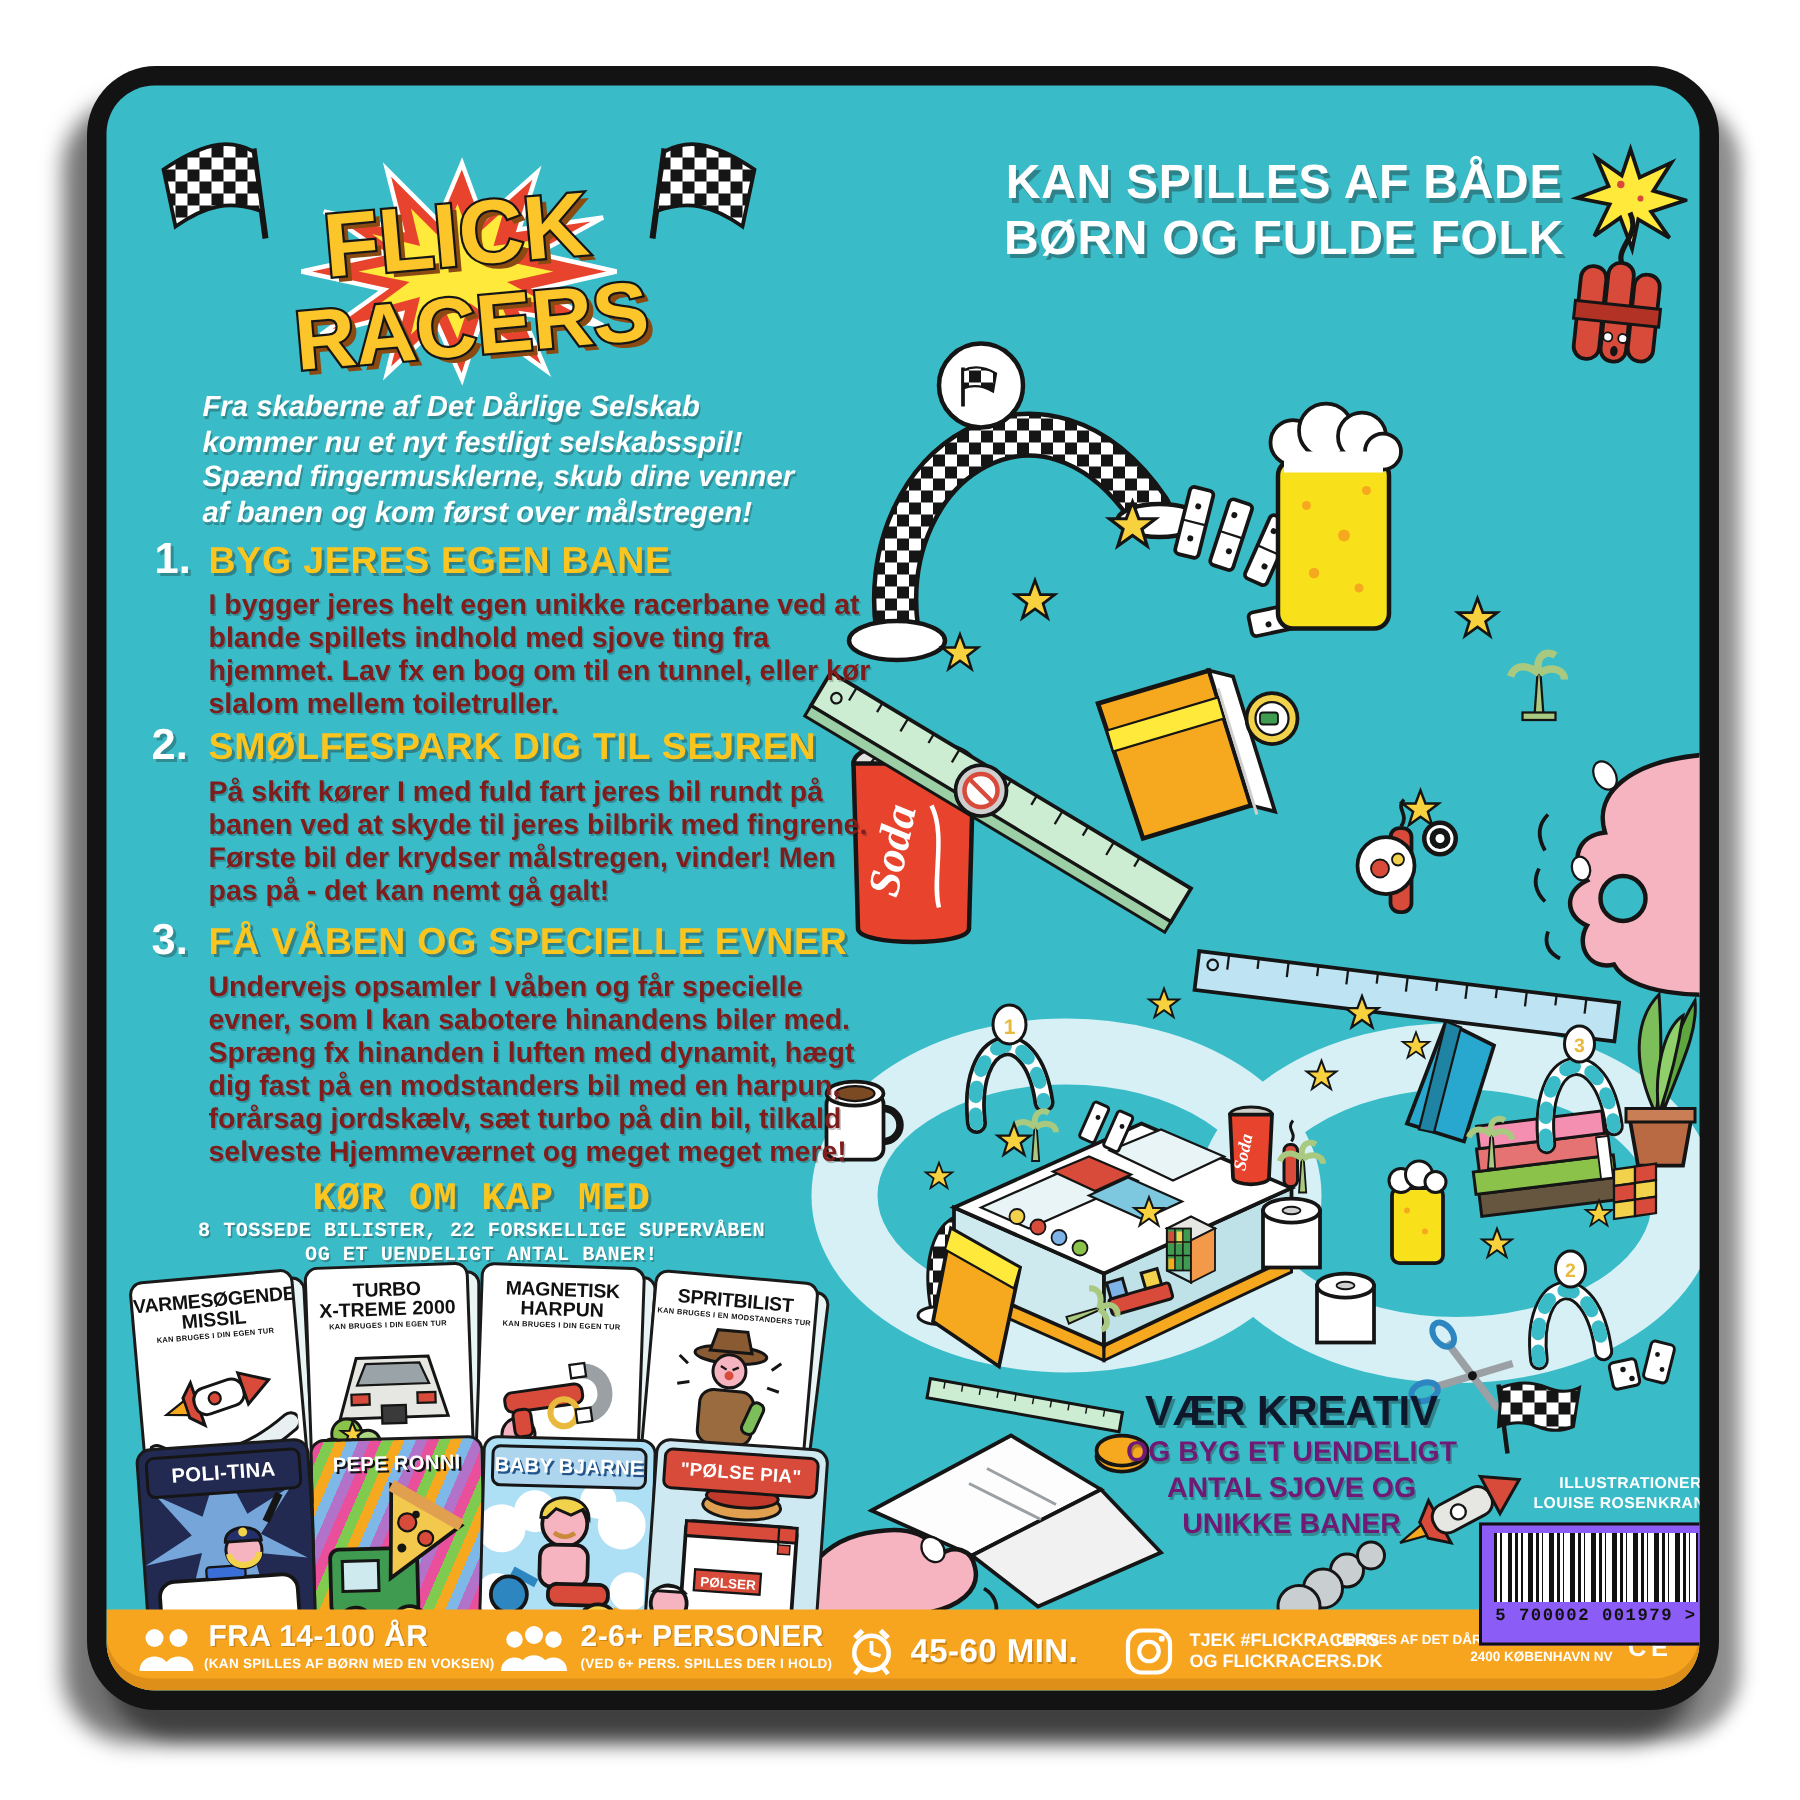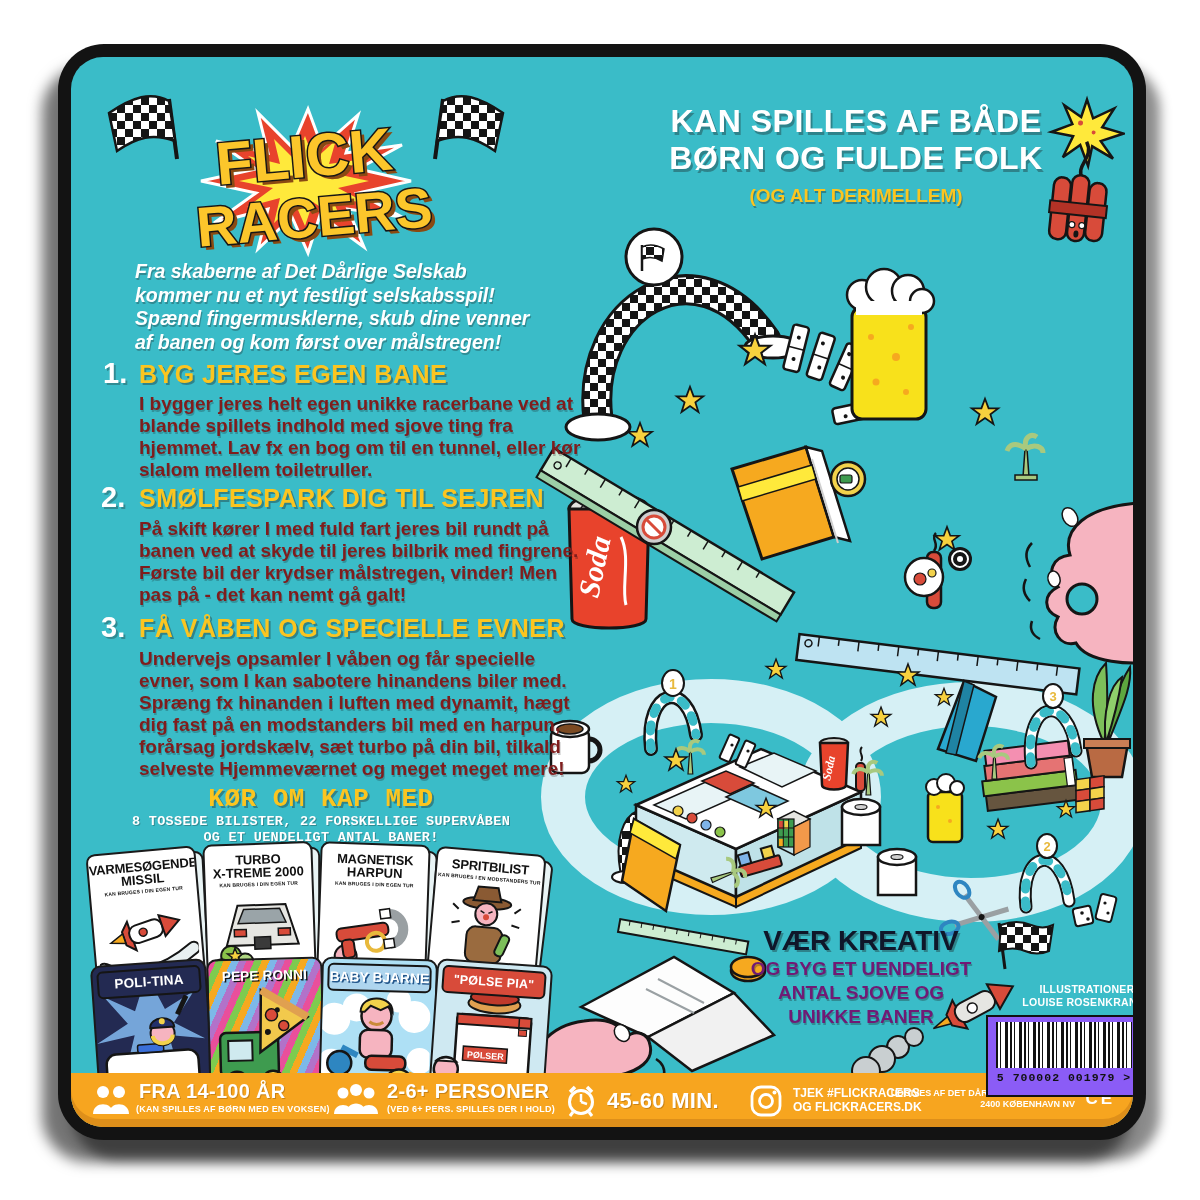--- a/index.html
+++ b/index.html
@@ -257,21 +257,20 @@
         <rect x="4" y="116" width="22" height="20" rx="6" fill="#fff" stroke="#151515" stroke-width="2.5"></rect>
         <circle cx="38" cy="124" r="10" fill="#2b2b2b" stroke="#151515" stroke-width="2"></circle>
         <circle cx="84" cy="124" r="10" fill="#2b2b2b" stroke="#151515" stroke-width="2"></circle>
       </svg>
       <div class="cbadge" style="background:#D84B3A;color:#fff;border:2px solid #151515;font-size:12.5px;">"PØLSE PIA"</div>
     </div>
 
     <div class="abs tagline z2">
       <div class="tagline-l">KAN SPILLES AF BÅDE</div>
       <div class="tagline-l">BØRN OG FULDE FOLK</div>
-      <div class="tagline-s">(OG ALT DERIMELLEM)</div>
     </div>
 
     <svg class="abs z2" style="left:958px;top:38px;" width="96" height="160" viewBox="0 0 96 160">
       <g transform="rotate(6 48 100)">
         <polygon points="48,4 56,22 76,10 66,30 88,34 66,44 80,60 58,50 56,70 46,50 30,64 38,42 16,40 36,30 26,12 44,22" fill="#FFE93B" stroke="#151515" stroke-width="2.5"></polygon>
         <circle cx="44" cy="28" r="2.5" fill="#D84B3A"></circle>
           <circle cx="58" cy="36" r="2" fill="#D84B3A"></circle>
         <path d="M52,46 C62,62 42,70 52,84" fill="none" stroke="#151515" stroke-width="3.5"></path>
         <rect x="24" y="84" width="17" height="62" rx="8" fill="#D84B3A" stroke="#151515" stroke-width="2.5"></rect>
         <rect x="42" y="80" width="17" height="66" rx="8" fill="#D84B3A" stroke="#151515" stroke-width="2.5"></rect>

